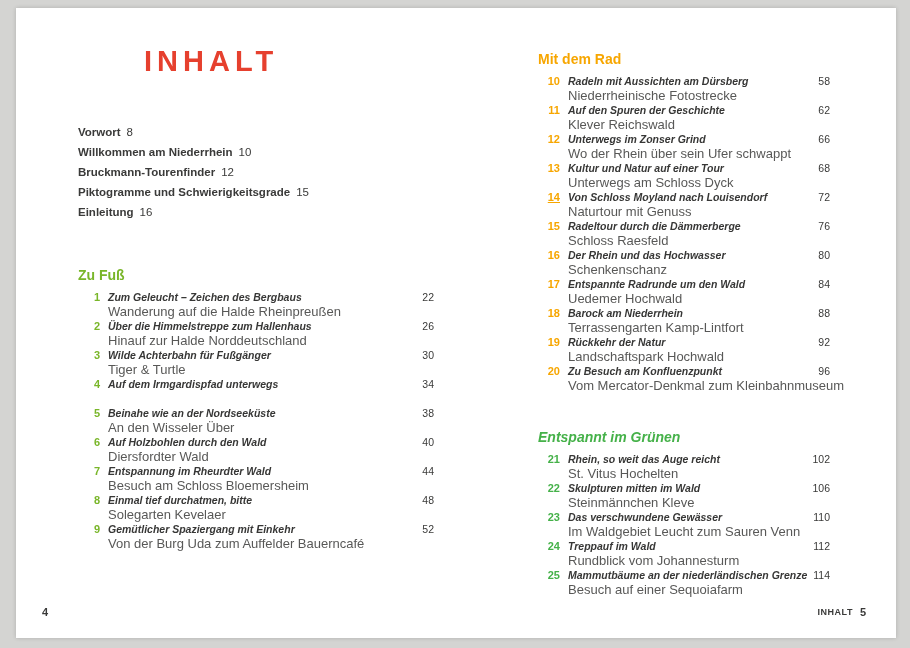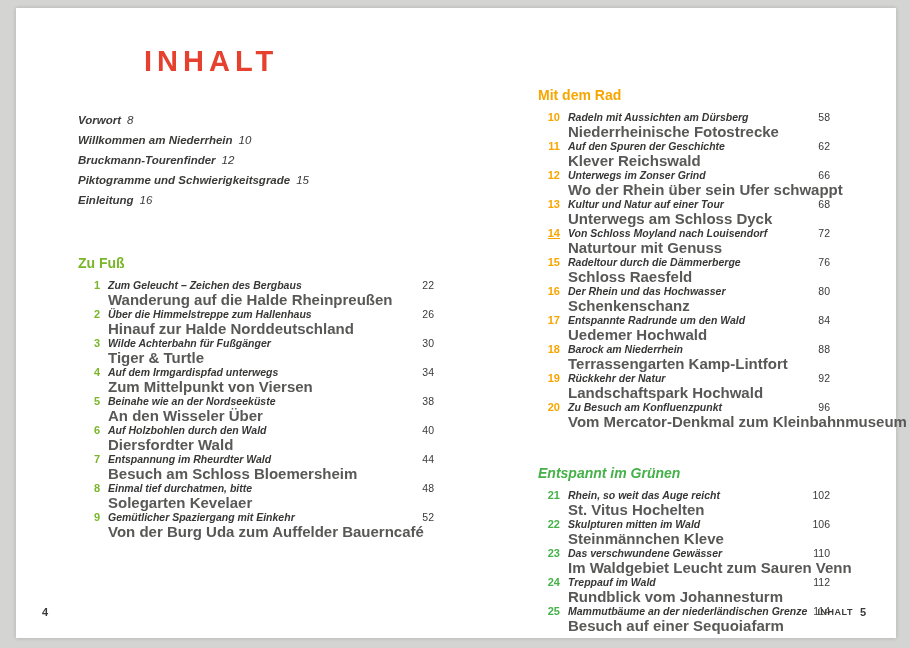--- a/index.html
+++ b/index.html
@@ -25,26 +25,26 @@
   .col-left  { left: 62px;  top: 36px; width: 356px; }
   .col-right { left: 522px; top: 42px; width: 292px; }
 
   .inhalt-title {
     margin: 0 0 0 66px;
     font-size: 29px;
     font-weight: bold;
     letter-spacing: 5px;
     line-height: 34px;
   }
-  .frontmatter { margin-top: 32px; font-style: italic; }
+  .frontmatter { margin-top: 44px; }
   .fm-row { line-height: 20px; font-size: 11.5px; color: #3a3a39; }
   .fm-label { font-weight: bold; }
   .fm-page  { font-weight: normal; margin-left: 6px; color: #3a3a39; }
 
-  .toc-section { display: block; margin-top: 36px; }
+  .toc-section { display: block; }
   .col-left  .toc-section { margin-top: 44px; }
   .col-right .toc-section.second { margin-top: 36px; }
   .section-heading {
     margin: 0;
     font-size: 14px;
     font-weight: bold;
     line-height: 18px;
   }
   .entries { margin-top: 7px; }
 
@@ -66,22 +66,22 @@
   .entry-text { flex: 1 1 auto; margin-left: 8px; padding-right: 30px; }
   .entry-title {
     font-size: 10.5px;
     font-weight: bold;
     color: #373736;
     line-height: 13.5px;
     white-space: nowrap;
     font-style: italic;
   }
   .entry-sub {
-    font-size: 15px;
-    font-weight: bold;
+    font-size: 13px;
+    font-weight: normal;
     color: #585857;
     line-height: 13.5px;
     white-space: nowrap;
   }
   .entry-page {
     position: absolute;
     right: 0;
     top: 0;
     font-size: 10.5px;
     color: #3a3a39;
@@ -145,21 +145,20 @@
               <div class="entry-text">
                 <div class="entry-title">Wilde Achterbahn für Fußgänger</div>
                 <div class="entry-sub">Tiger &amp; Turtle</div>
               </div>
               <span class="entry-page">30</span>
             </div>
             <div class="entry">
               <span class="entry-num" style="color: rgb(121, 182, 41);">4</span>
               <div class="entry-text">
                 <div class="entry-title">Auf dem Irmgardispfad unterwegs</div>
-                <div class="entry-sub">Zum Mittelpunkt von Viersen</div>
               </div>
               <span class="entry-page">34</span>
             </div>
             <div class="entry">
               <span class="entry-num" style="color: rgb(121, 182, 41);">5</span>
               <div class="entry-text">
                 <div class="entry-title">Beinahe wie an der Nordseeküste</div>
                 <div class="entry-sub">An den Wisseler Über</div>
               </div>
               <span class="entry-page">38</span>

